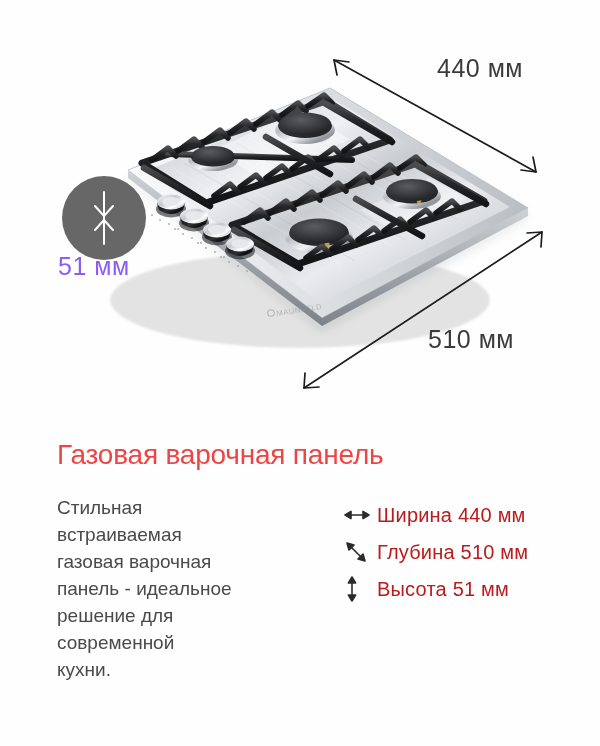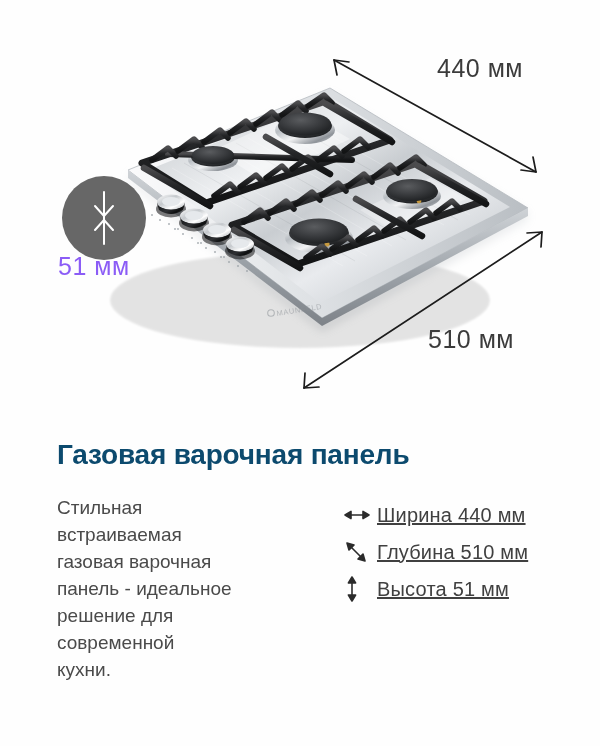--- a/index.html
+++ b/index.html
@@ -88,22 +88,22 @@
     position: absolute;
     left: 0;
     top: 412px;
     width: 600px;
   }
   .title {
     margin: 0;
     padding: 26px 0 0 57px;
     font-size: 28px;
     line-height: 34px;
-    font-weight: 700;
-    color: #0c4a6e;
+    font-weight: 400;
+    color: #ef4444;
     letter-spacing: -0.2px;
   }
   .cols {
     display: flex;
     align-items: flex-start;
     padding: 22px 0 0 57px;
     gap: 6px;
   }
   .col-desc {
     width: 250px;
@@ -131,24 +131,23 @@
     flex: 0 0 34px;
     width: 34px;
     height: 26px;
     display: flex;
     align-items: center;
     justify-content: flex-start;
   }
   .spec-text {
     font-size: 20px;
     line-height: 26px;
-    color: #404040;
+    color: #b91c1c;
     white-space: nowrap;
     letter-spacing: 0.2px;
-    text-decoration: underline;
   }
 </style>
 </head>
 <body>
 
 <div class="page">
 
   <div class="hero">
 
     <svg class="hero-svg" viewBox="0 0 600 412" aria-hidden="true">

